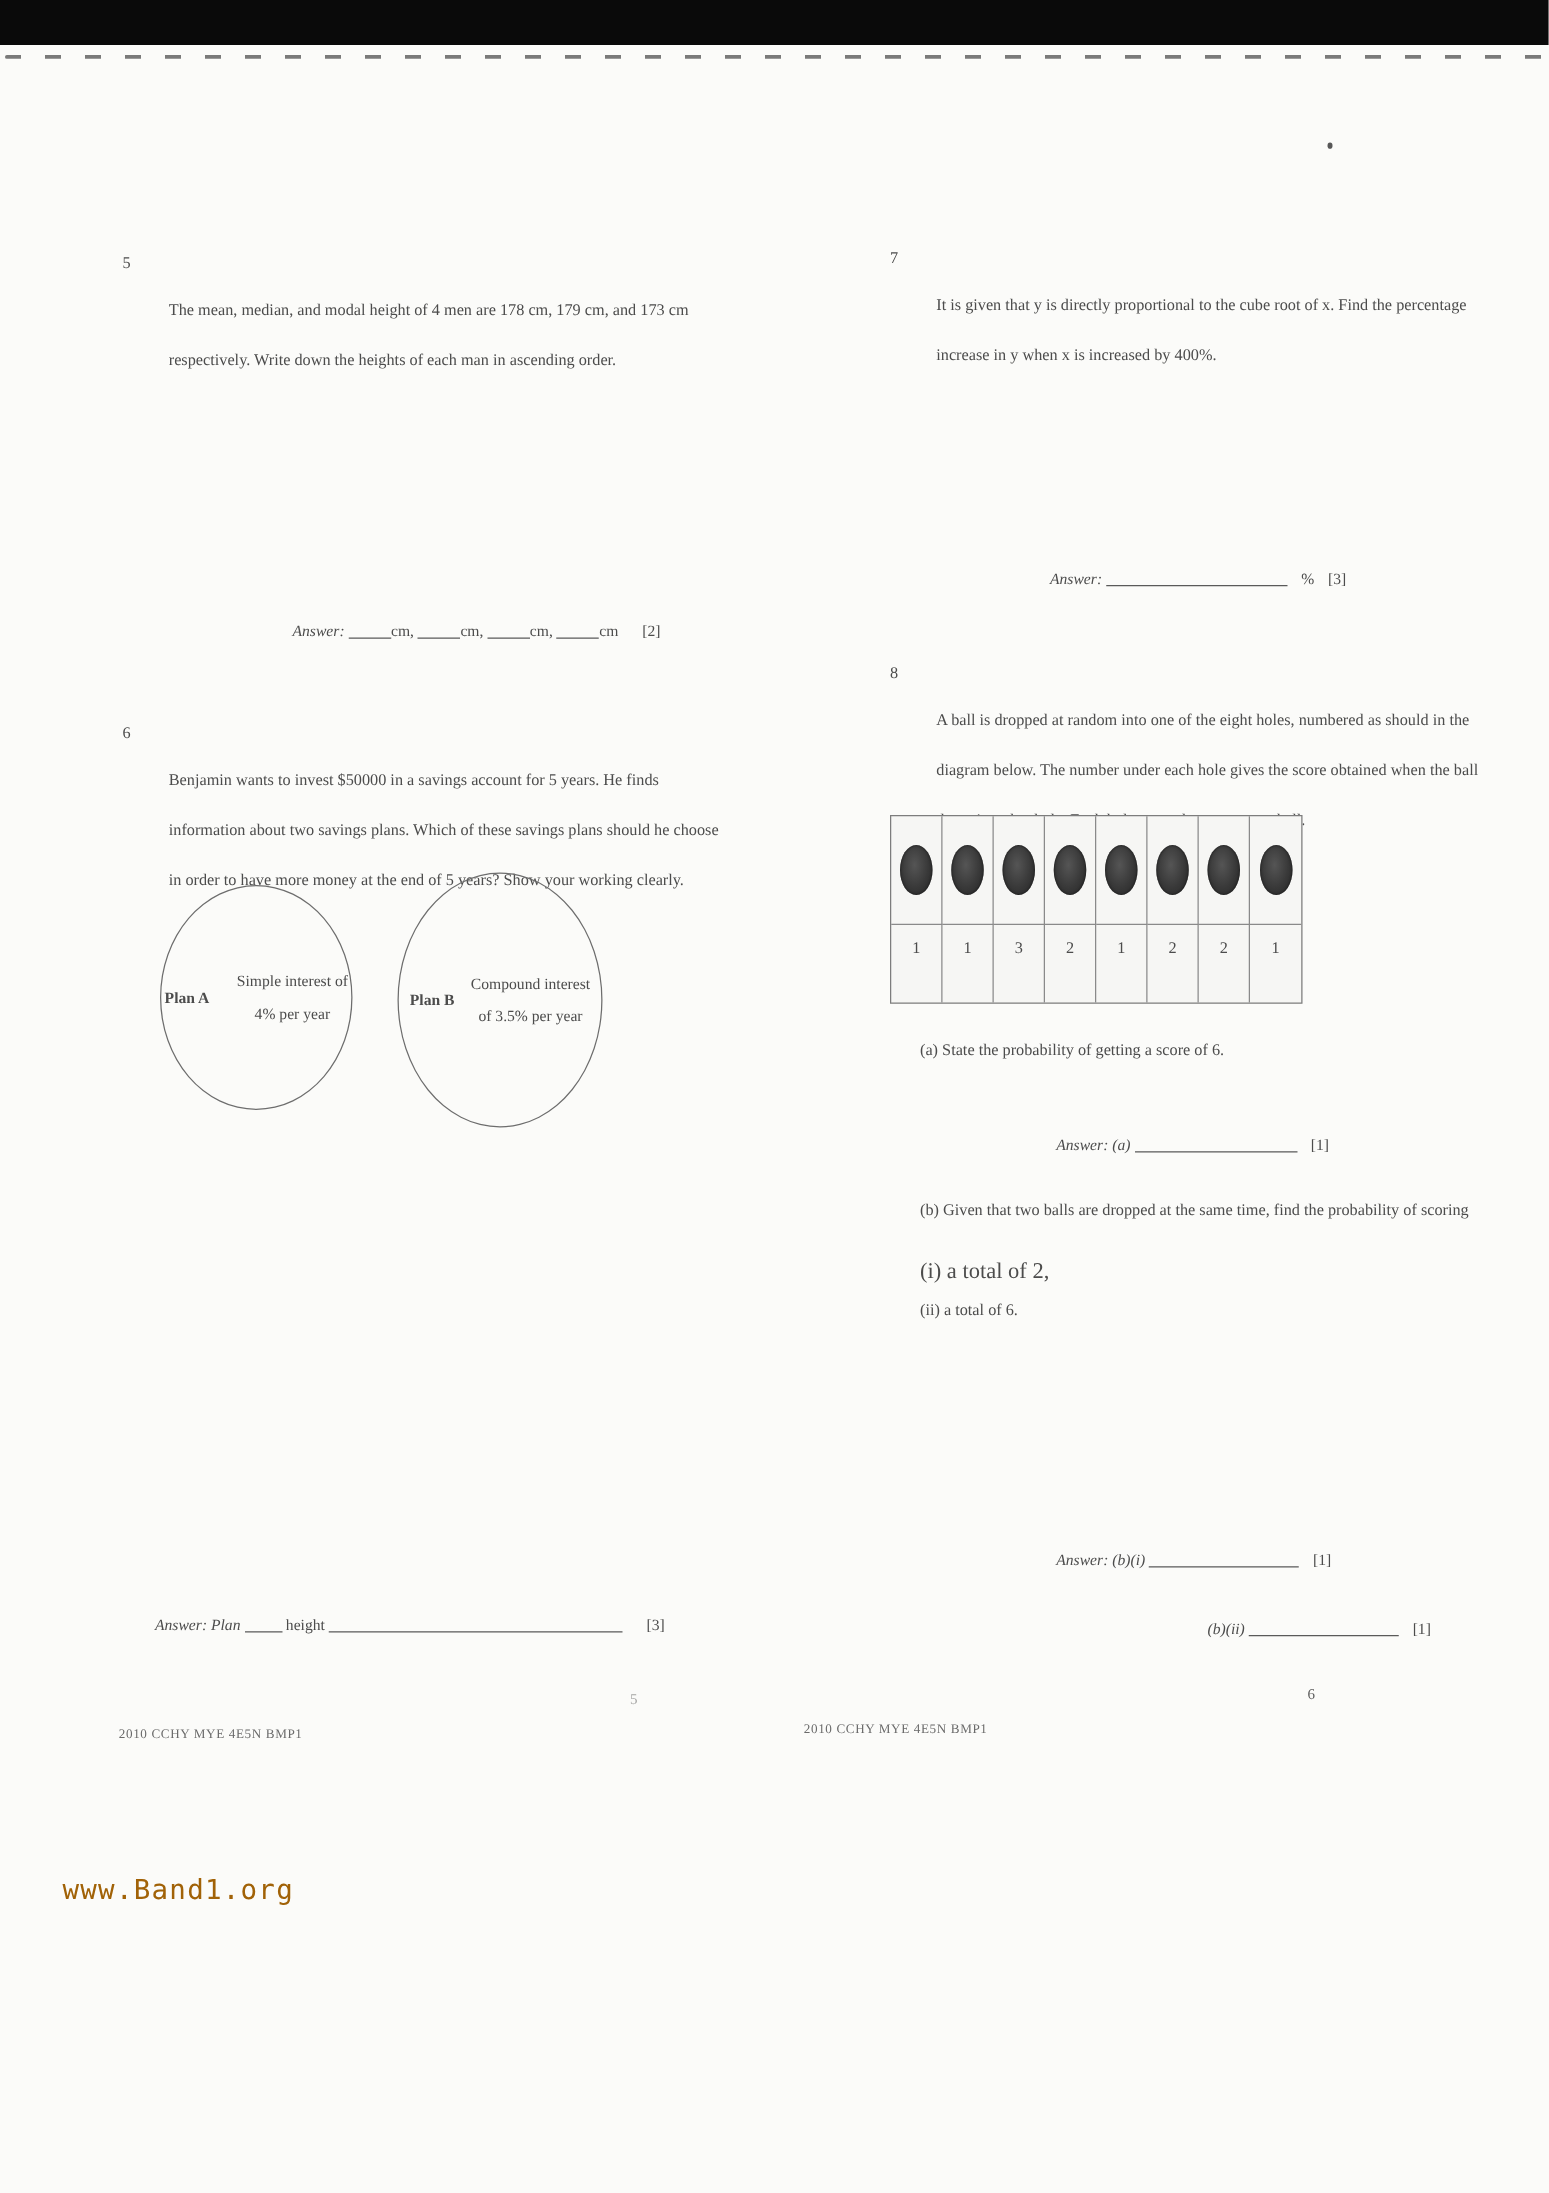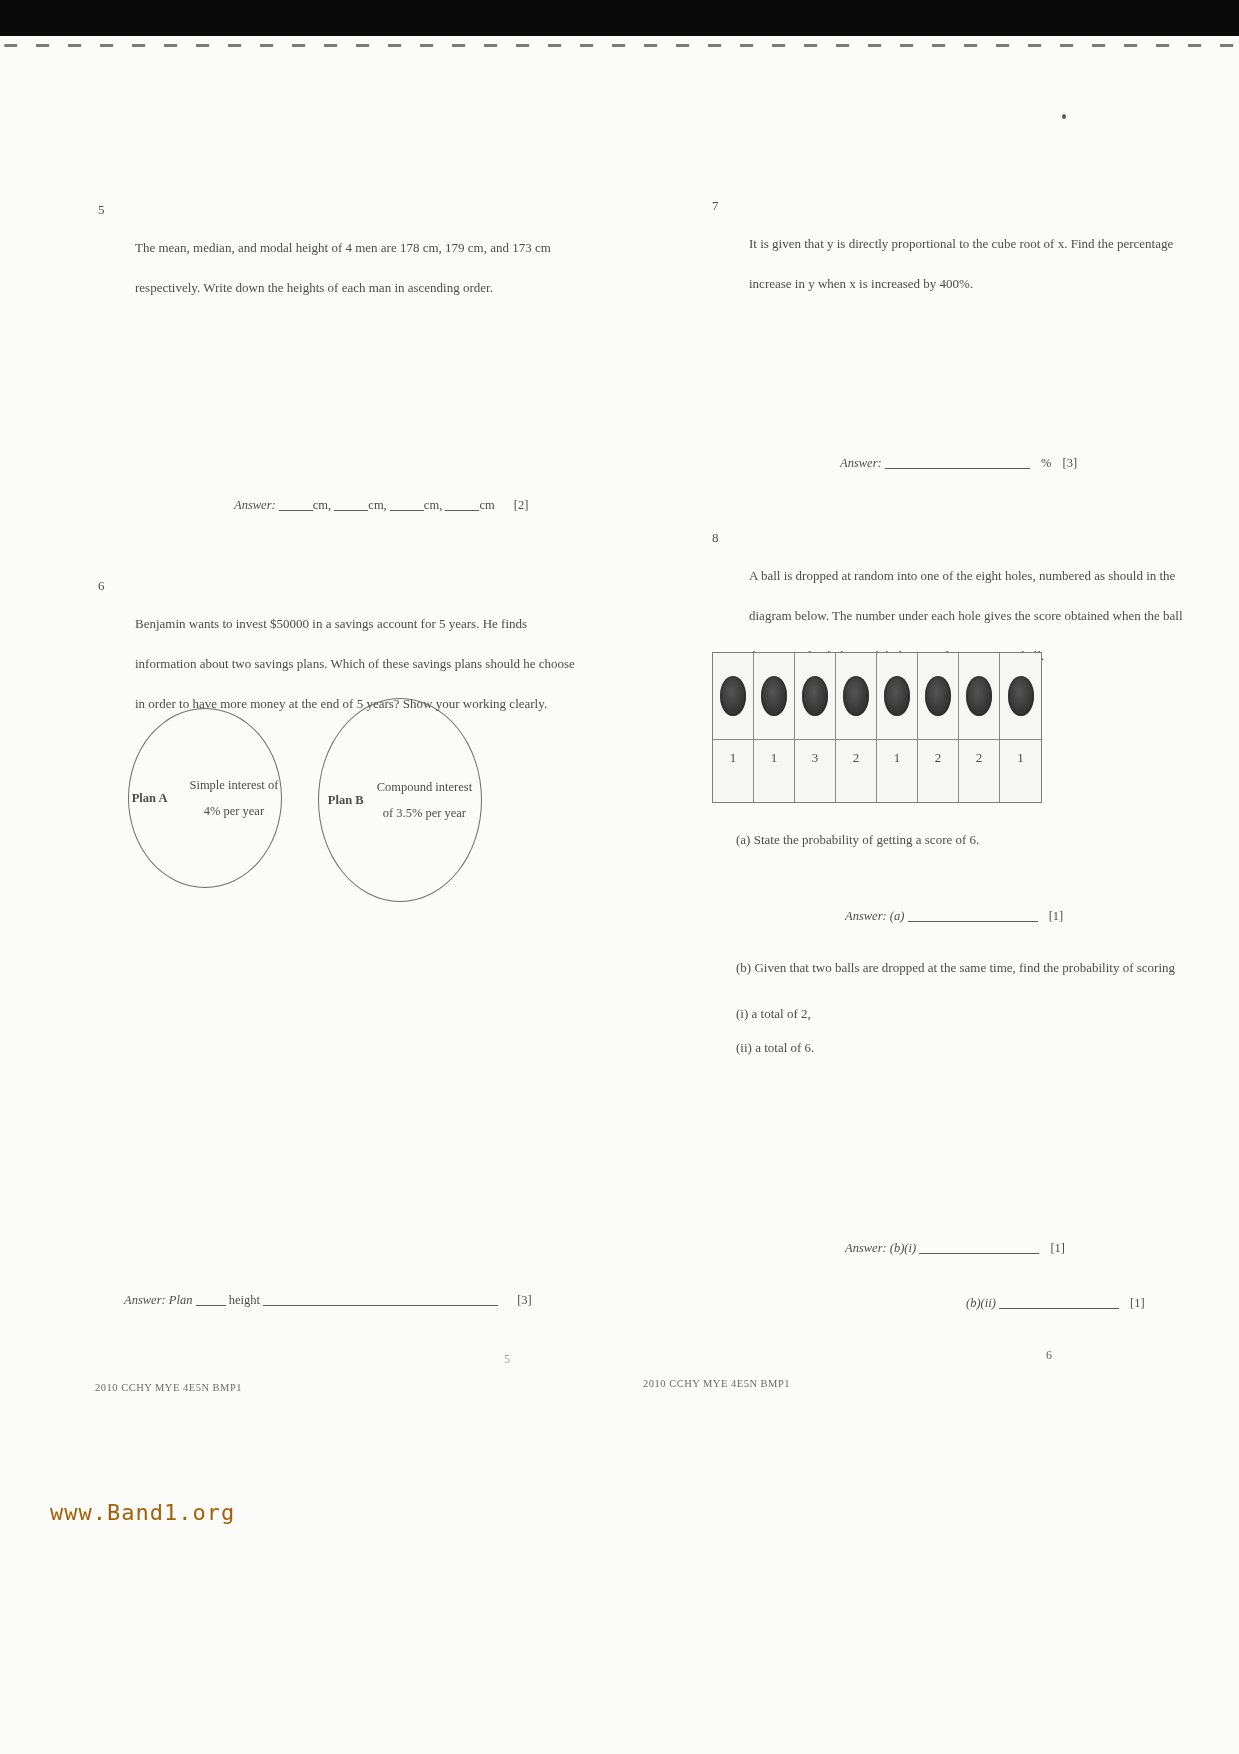--- a/index.html
+++ b/index.html
@@ -182,21 +182,21 @@
 
     <div class="ans-line" style="left:736px;top:832px;font-size:13px;">(a) State the probability of getting a score of 6.</div>
 
     <div class="ans-line" style="left:845px;top:908px;">
       <span class="ans-label">Answer: (a)</span>
       <span class="blank w130"></span>
       <span class="marks-tight">[1]</span>
     </div>
 
     <div class="ans-line" style="left:736px;top:960px;font-size:13px;">(b) Given that two balls are dropped at the same time, find the probability of scoring</div>
-    <div class="ans-line" style="left:736px;top:1006px;font-size:13px;">(i) a total of 2,</div>
+    <div class="ans-line" style="left:736px;top:1006px;font-size:18px;">(i) a total of 2,</div>
     <div class="ans-line" style="left:736px;top:1040px;font-size:13px;">(ii) a total of 6.</div>
 
     <div class="ans-line" style="left:845px;top:1240px;">
       <span class="ans-label">Answer: (b)(i)</span>
       <span class="blank w120"></span>
       <span class="marks-tight">[1]</span>
     </div>
 
     <div class="ans-line" style="left:930px;top:1295px;margin-left:36px;">
       <span class="ans-label">(b)(ii)</span>

